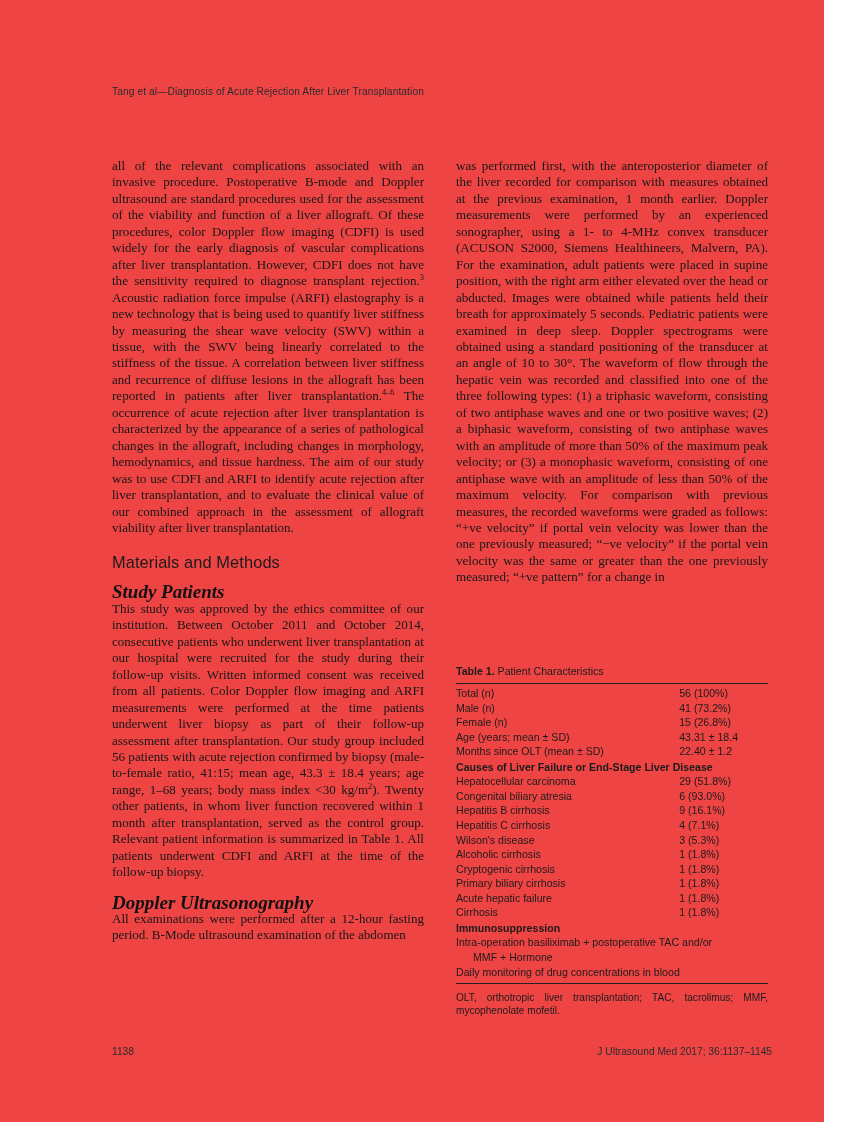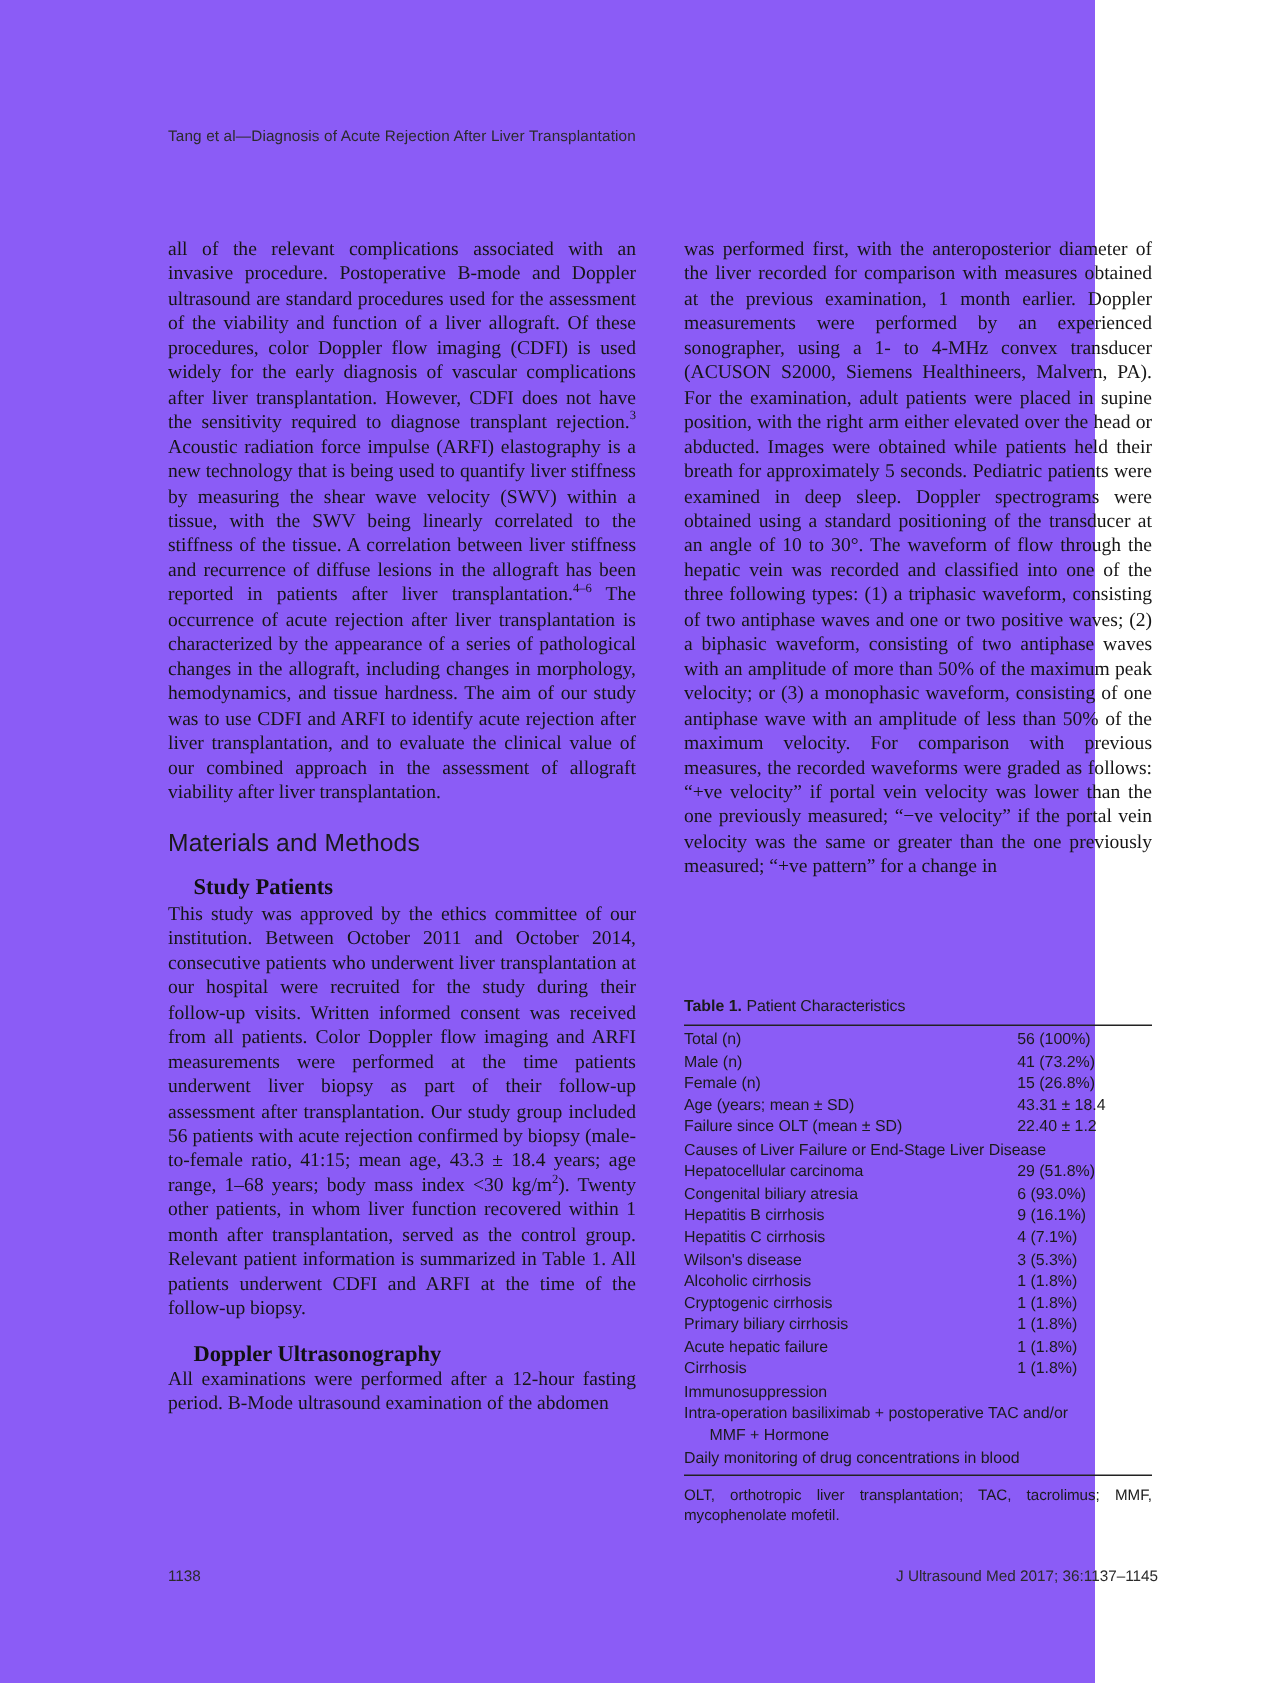--- a/index.html
+++ b/index.html
@@ -11,23 +11,23 @@
     width: 857px;
     height: 1122px;
     position: relative;
     overflow: hidden;
     font-family: "Liberation Serif", serif;
     color: #1a1a1a;
   }
   .page {
     position: absolute;
     left: 0; top: 0;
-    width: 730px;
+    width: 824px;
     height: 1122px;
-    background: #8b5cf6;
+    background: #ef4444;
   }
 
   
   .running-head {
     position: absolute;
     left: 112px;
     top: 86px;
     width: 660px;
     font-family: "Liberation Sans", sans-serif;
     font-size: 10.2px;
@@ -71,24 +71,25 @@
 
   h2.section-head {
     margin: 17px 0 12px 0;
     font-family: "Liberation Sans", sans-serif;
     font-weight: 400;
     font-size: 16.4px;
     letter-spacing: 0.1px;
     color: #1a1a1a;
   }
   h3.sub-head {
-    margin: 14px 0 0 17px;
+    margin: 14px 0 0 0;
     font-family: "Liberation Serif", serif;
     font-weight: bold;
-    font-size: 15px;
+    font-style: italic;
+    font-size: 19px;
     line-height: 16.45px;
     color: #111;
   }
   h3.sub-head.first { margin-top: 0; }
 
   
   .table-block {
     position: absolute;
     left: 456px;
     top: 665px;
@@ -113,21 +114,21 @@
     padding-top: 3px;
   }
   table.data td {
     padding: 0.7px 0;
     vertical-align: top;
     line-height: 13.2px;
   }
   table.data td.label { text-align: left; }
   table.data td.value { text-align: left; white-space: nowrap; }
   table.data tr.group td {
-    font-weight: normal;
+    font-weight: bold;
     padding-top: 1.5px;
     margin-top: 38px;
   }
   table.data td.indent { padding-left: 17px; }
   .table-rule-bottom {
     border-top: 1.6px solid #222;
     margin-top: 3px;
   }
   .table-foot {
     font-family: "Liberation Sans", sans-serif;
@@ -197,21 +198,21 @@
           </tr>
           <tr>
             <td class="label">Female (n)</td>
             <td class="value">15 (26.8%)</td>
           </tr>
           <tr>
             <td class="label">Age (years; mean ± SD)</td>
             <td class="value">43.31 ± 18.4</td>
           </tr>
           <tr>
-            <td class="label">Failure since OLT (mean ± SD)</td>
+            <td class="label">Months since OLT (mean ± SD)</td>
             <td class="value">22.40 ± 1.2</td>
           </tr>
           <tr class=" group">
             <td class="label" colspan="2">Causes of Liver Failure or End-Stage Liver Disease</td>
           </tr>
           <tr>
             <td class="label">Hepatocellular carcinoma</td>
             <td class="value">29 (51.8%)</td>
           </tr>
           <tr>

